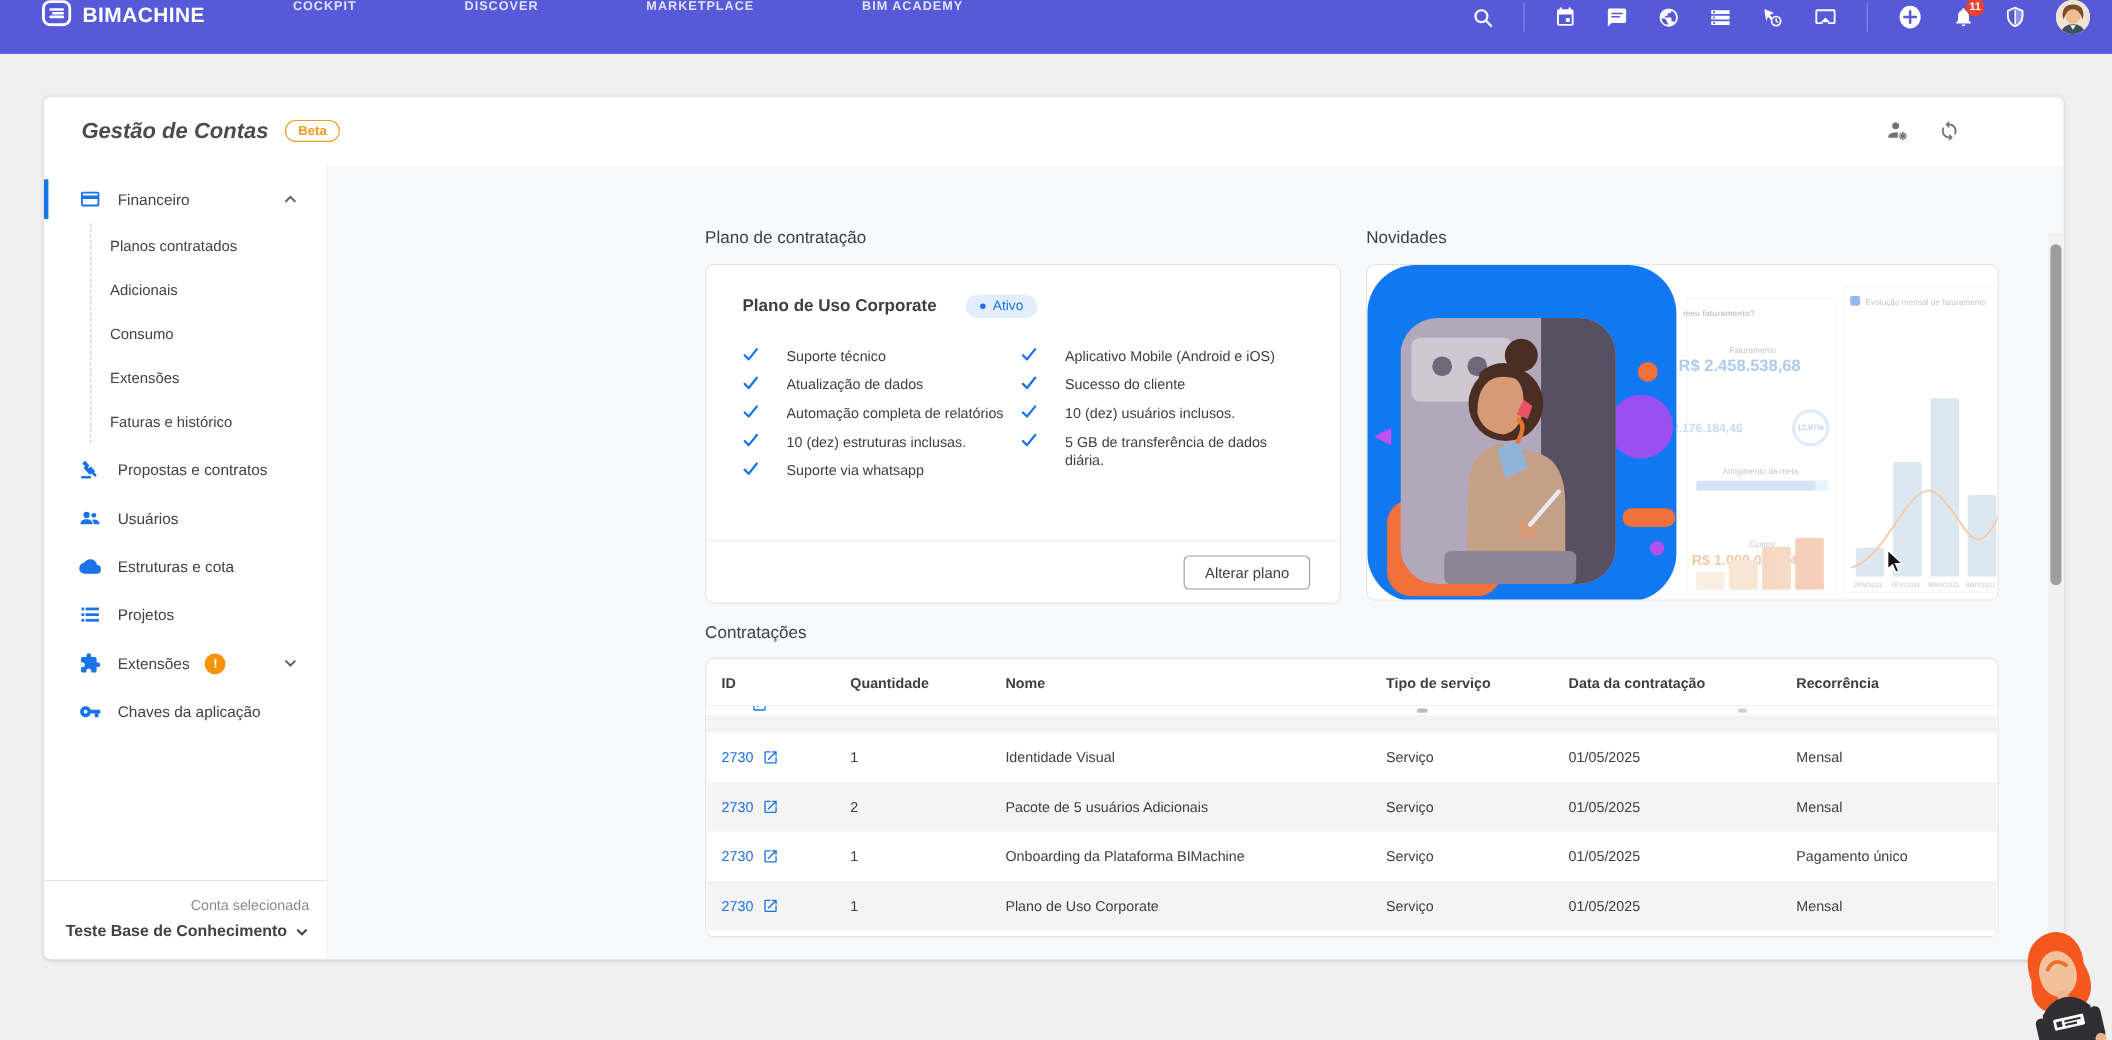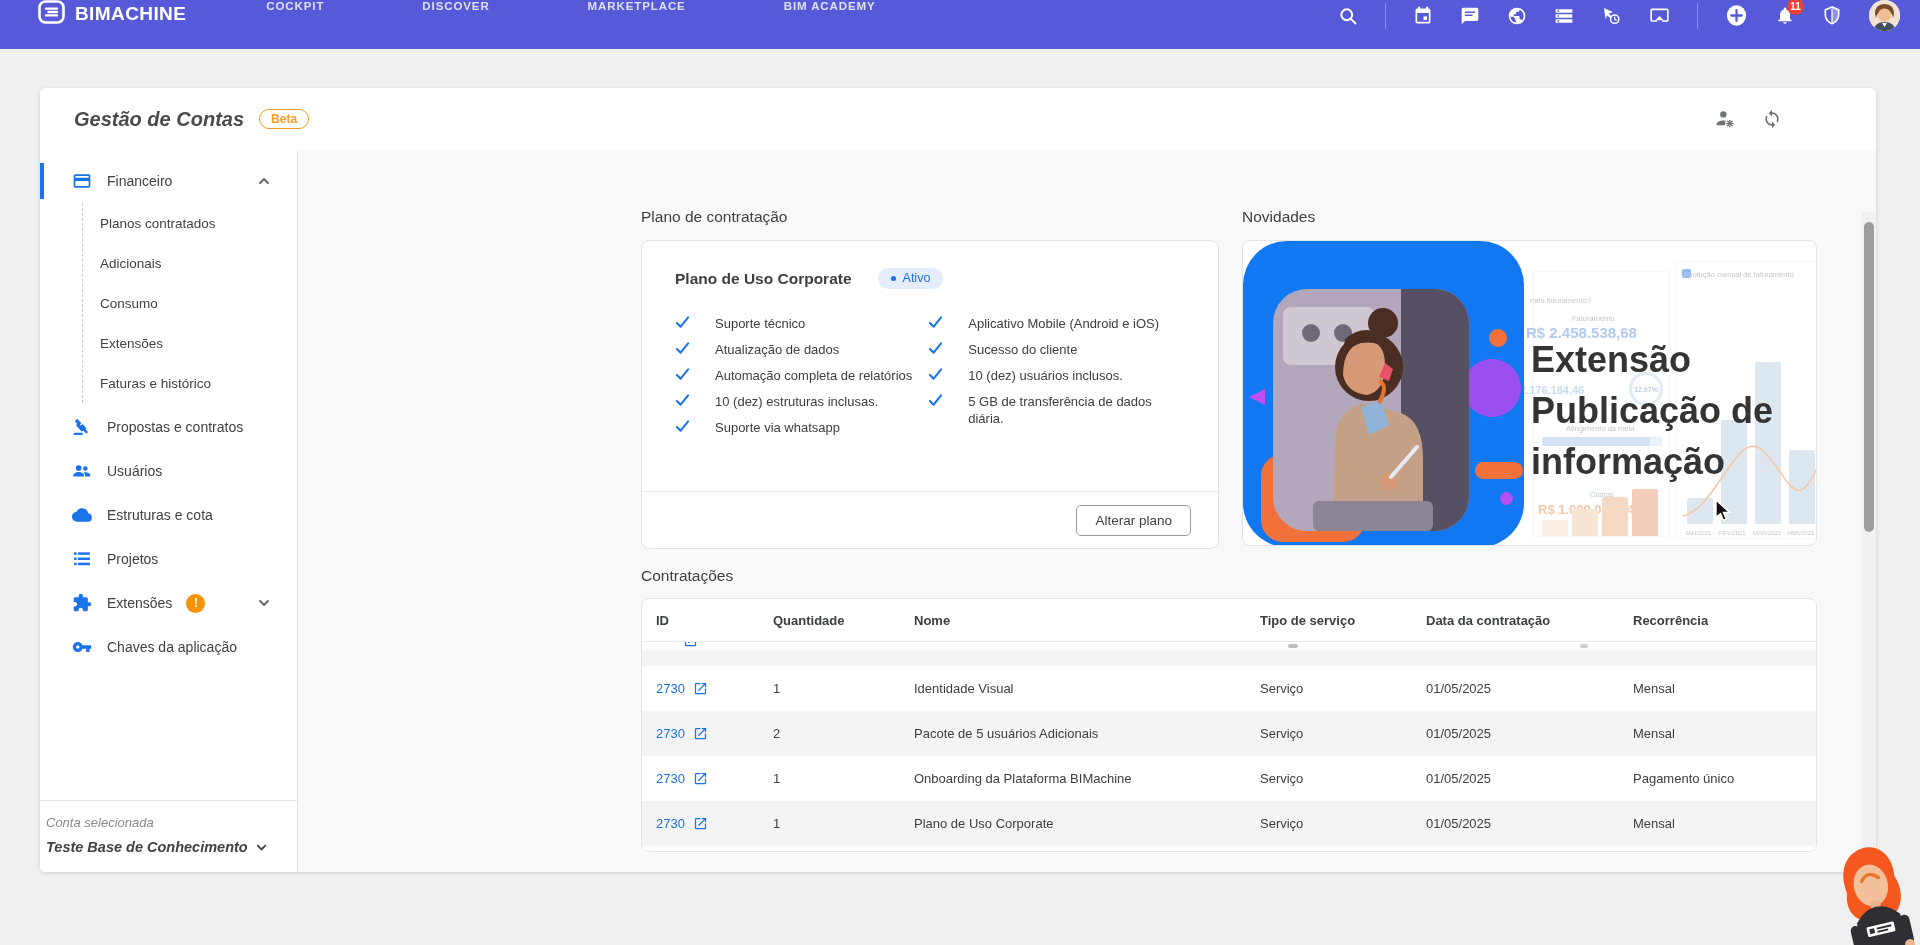--- a/index.html
+++ b/index.html
@@ -41,21 +41,21 @@
     color:#3f4245; font-size:14px; cursor:pointer; }
   .side-item.main { height:44px; }
   .side-item.active::before { content:''; position:absolute; left:0; top:2px; bottom:2px; width:4px; background:#1a73e8; }
   .side-icon { width:20px; margin-right:15px; display:flex; align-items:center; }
   .chev-right { margin-left:auto; margin-right:26px; display:flex; }
   .sub-list { margin:2px 0 2px 42px; border-left:1px dashed #c9c9c9; }
   .sub-item { height:40px; display:flex; align-items:center; padding-left:17px; font-size:13.5px;
     color:#3f4245; cursor:pointer; }
   .warn-badge { margin-left:14px; width:19px; height:19px; border-radius:50%; background:#f59300;
     color:#fff; font-size:12px; font-weight:700; display:flex; align-items:center; justify-content:center; }
-  .side-footer { margin-top:auto; border-top:1px solid #e6e6e6; padding:14px 6px 16px; text-align:left;font-style:italic; }
+  .side-footer { margin-top:auto; border-top:1px solid #e6e6e6; padding:14px 16px 16px; text-align:right; }
   .footer-label { font-size:13px; color:#8a8a8a; }
   .account-row { margin-top:9px; font-size:14.5px; font-weight:700; color:#424242;
     display:inline-flex; align-items:center; gap:7px; cursor:pointer; }
 
   
   .content { flex:1; background:#f8f9fb; overflow:hidden; border-radius:0 0 6px 0; position:relative; }
   .content-inner { width:972px; margin:0 auto; padding-top:58px;padding-left:40px; }
   .section-title { font-size:15.5px; color:#3c4043; font-weight:500; margin:0 0 14px 0; }
   .sections-row { display:flex; gap:23px; }
 
@@ -419,37 +419,37 @@
                 <button class="alter-btn">Alterar plano</button>
               </div>
             </div>
           </div>
 
           <div>
             <div class="section-title">Novidades</div>
             <div class="news-card">
               <div class="banner-dash">
                 <div class="mini-panel pA">
-                  <span class="tiny" style="left:-4px;top:24px;">meu faturamento?</span>
+                  <span class="tiny" style="left:-4px;top:8px;font-weight:bold;">meu faturamento?</span>
                   <span class="tiny" style="left:38px;top:42px;">Faturamento</span>
                   <span class="fat-val">R$ 2.458.538,68</span>
                   <span class="sec-val">2.176.184,46</span>
                   <span class="pct-ring">12,97%</span>
                   <span class="tiny" style="left:32px;top:152px;">Atingimento da meta</span>
                   <span class="meta-bar"></span>
                   <span class="tiny" style="left:56px;top:218px;">Custos</span>
                   <span class="cus-val">R$ 1.099.003,24</span>
                   <span class="abar" style="left:8px;width:26px;height:16px;background:#f6e7d2;"></span>
                   <span class="abar" style="left:38px;width:26px;height:27px;background:#f4d7b8;"></span>
                   <span class="abar" style="left:68px;width:26px;height:39px;background:#f1c19e;"></span>
                   <span class="abar" style="left:98px;width:26px;height:47px;background:#eeae8d;"></span>
                 </div>
                 <div class="mini-panel pB">
                   <span style="position:absolute;left:5px;top:7px;width:9px;height:9px;background:#4b8de0;border-radius:2px;"></span>
-                  <span class="tiny" style="left:7px;top:8px;">Evolução mensal de faturamento</span>
+                  <span class="tiny" style="left:19px;top:8px;">Evolução mensal de faturamento</span>
                   <span class="abar" style="left:10px;bottom:14px;width:26px;height:26px;background:#c7d8e7;"></span>
                   <span class="abar" style="left:44px;bottom:14px;width:26px;height:104px;background:#c7d8e7;"></span>
                   <span class="abar" style="left:78px;bottom:14px;width:26px;height:162px;background:#c7d8e7;"></span>
                   <span class="abar" style="left:112px;bottom:14px;width:26px;height:74px;background:#c7d8e7;"></span>
 
                   <svg style="position:absolute;left:0;bottom:10px;" width="141" height="130" viewBox="0 0 141 130">
                       <path d="M6 118 C 40 110, 60 30, 85 52 S 118 120, 140 70" fill="none" stroke="#f0a26b" stroke-width="1.6"></path>
                     </svg>
                   <span class="tiny" style="left:8px;bottom:2px;font-size:6px;">JAN/2021</span>
                   <span class="tiny" style="left:42px;bottom:2px;font-size:6px;">FEV/2021</span>
@@ -480,25 +480,20 @@
                   <circle cx="116" cy="192" r="9" fill="#d79a76"></circle>
                   <path d="M118 188 l26-30" stroke="#e9e9f2" stroke-width="4" stroke-linecap="round"></path>
                   <rect x="40" y="212" width="120" height="30" rx="6" fill="#8d8494"></rect>
                 </svg>
               </div>
               <span class="deco" style="left:246px;top:88px;width:18px;height:18px;background:#f2713b;border-radius:50%;"></span>
               <span class="deco" style="left:232px;top:221px;width:48px;height:17px;background:#f2713b;border-radius:9px;"></span>
               <span class="deco" style="left:257px;top:251px;width:13px;height:13px;background:#b44ff0;border-radius:50%;"></span>
               <span class="deco" style="left:6px;top:148px;width:16px;height:16px;background:#c44ff0;clip-path:polygon(0 50%,100% 0,100% 100%);"></span>
 
-              <div class="big-text">
-                <span>Extensão</span>
-                <span>Publicação de</span>
-                <span>informação</span>
-              </div>
             </div>
           </div>
         </div>
 
         <div class="section-title contracts-title">Contratações</div>
         <div class="table-card">
           <div class="t-grid t-head">
             <span>ID</span>
             <span>Quantidade</span>
             <span>Nome</span>

